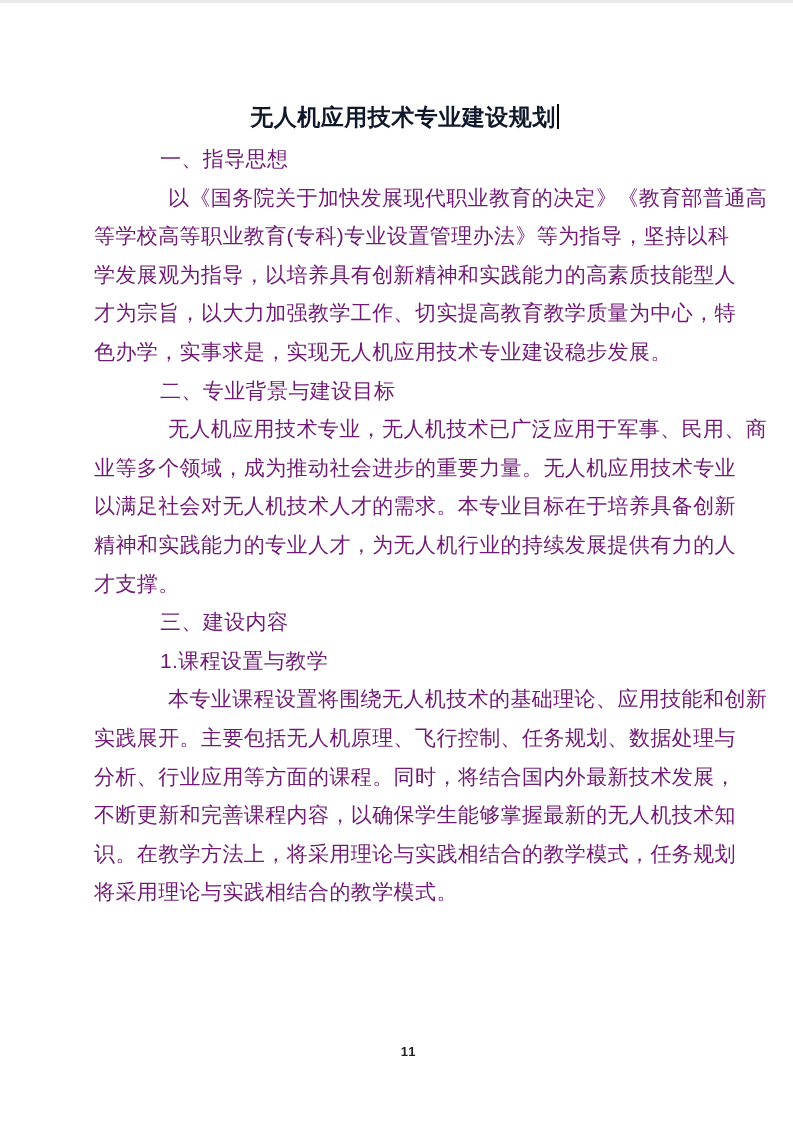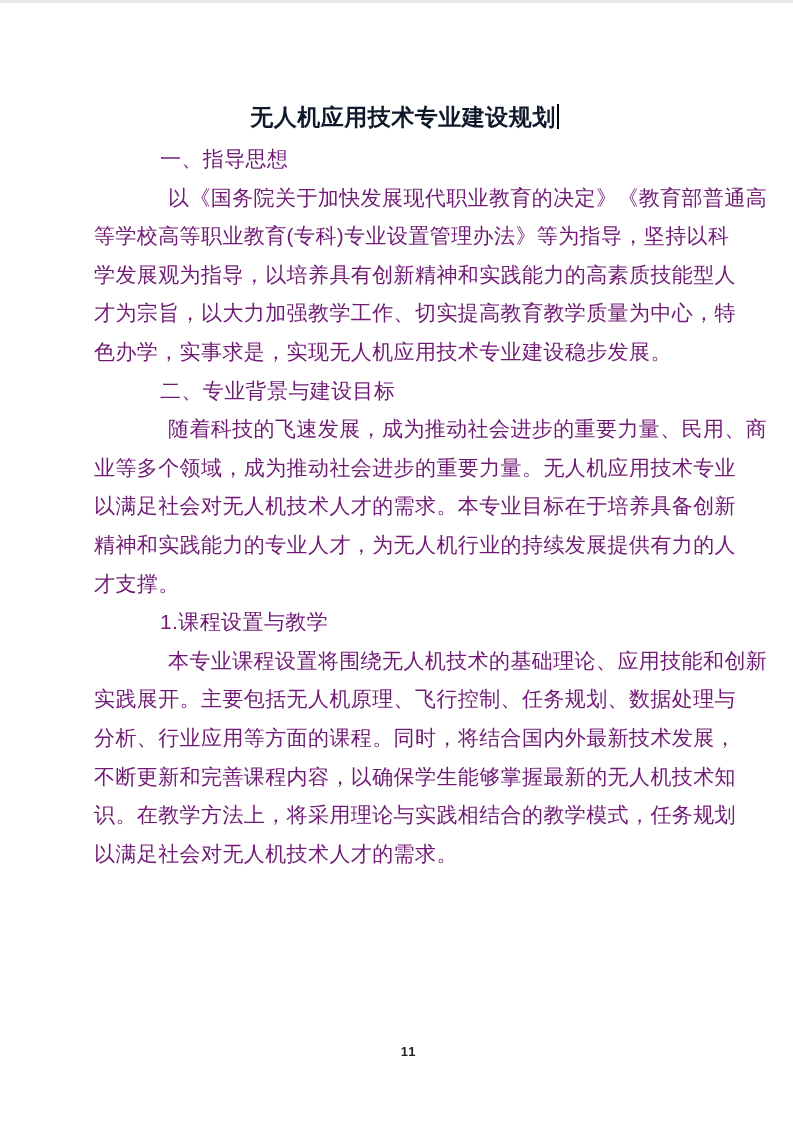--- a/index.html
+++ b/index.html
@@ -77,29 +77,30 @@
   </div>
 
   <div class="content">
     <div class="line indent-heading">一、指导思想</div>
     <div class="line indent-first">以《国务院关于加快发展现代职业教育的决定》《教育部普通高</div>
     <div class="line">等学校高等职业教育(专科)专业设置管理办法》等为指导，坚持以科</div>
     <div class="line">学发展观为指导，以培养具有创新精神和实践能力的高素质技能型人</div>
     <div class="line">才为宗旨，以大力加强教学工作、切实提高教育教学质量为中心，特</div>
     <div class="line">色办学，实事求是，实现无人机应用技术专业建设稳步发展。</div>
     <div class="line indent-heading">二、专业背景与建设目标</div>
-    <div class="line indent-first">随着科技的飞速发展，成为推动社会进步的重要力量、民用、商</div>
+    <div class="line indent-first">无人机应用技术专业，无人机技术已广泛应用于军事、民用、商</div>
     <div class="line">业等多个领域，成为推动社会进步的重要力量。无人机应用技术专业</div>
     <div class="line">以满足社会对无人机技术人才的需求。本专业目标在于培养具备创新</div>
     <div class="line">精神和实践能力的专业人才，为无人机行业的持续发展提供有力的人</div>
     <div class="line">才支撑。</div>
+    <div class="line indent-heading">三、建设内容</div>
     <div class="line indent-sub">1.课程设置与教学</div>
     <div class="line indent-first">本专业课程设置将围绕无人机技术的基础理论、应用技能和创新</div>
     <div class="line">实践展开。主要包括无人机原理、飞行控制、任务规划、数据处理与</div>
     <div class="line">分析、行业应用等方面的课程。同时，将结合国内外最新技术发展，</div>
     <div class="line">不断更新和完善课程内容，以确保学生能够掌握最新的无人机技术知</div>
     <div class="line">识。在教学方法上，将采用理论与实践相结合的教学模式，任务规划</div>
-    <div class="line">以满足社会对无人机技术人才的需求。</div>
+    <div class="line">将采用理论与实践相结合的教学模式。</div>
   </div>
 
   <div class="page-footer">11</div>
 
 </div>
 
 </body></html>

